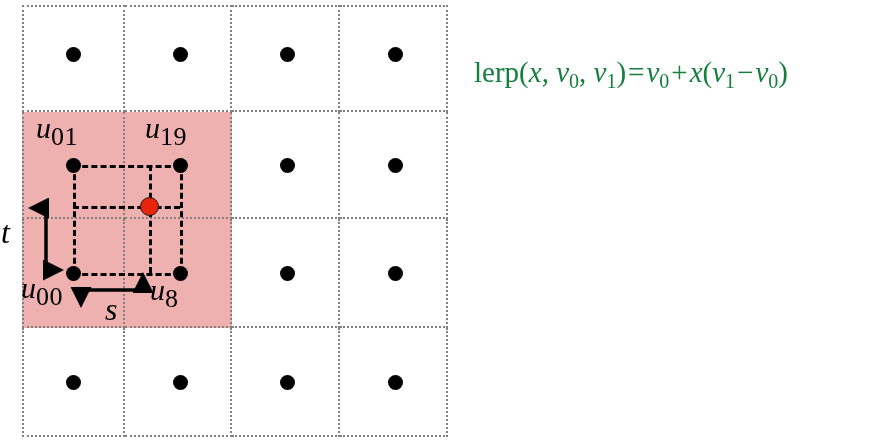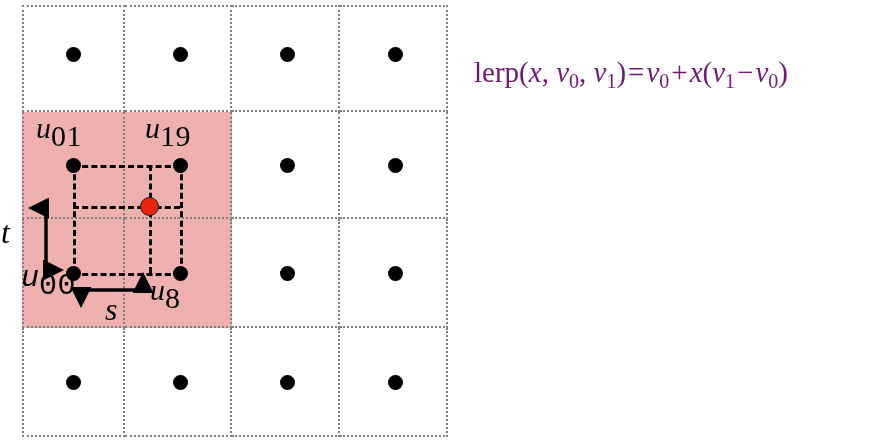--- a/index.html
+++ b/index.html
@@ -84,21 +84,21 @@
     font-size: 30px;
     color: #000000;
     white-space: nowrap;
     line-height: 1;
   }
   .corner-label .var {
     font-style: italic;
   }
   .corner-label .sub {
     font-style: normal;
-    font-size: 30px;
+    font-size: 26px;
     vertical-align: -0.28em;
     letter-spacing: 0.5px;
   }
 
   .axis-label {
     position: absolute;
     font-family: "Liberation Serif", "DejaVu Serif", serif;
     font-style: italic;
     font-size: 32px;
     color: #000000;
@@ -128,21 +128,21 @@
     color: #000000;
     white-space: nowrap;
   }
 
   #panel-formula {
     position: absolute;
     left: -4px;
     top: 55px;
     font-family: "Liberation Serif", "DejaVu Serif", serif;
     font-size: 29px;
-    color: #701a75;
+    color: #15803d;
     white-space: nowrap;
     line-height: 1.2;
   }
   #panel-formula .it { font-style: italic; }
   #panel-formula .sb {
     font-style: normal;
     font-size: 20px;
     vertical-align: -0.3em;
   }
   #panel-formula .op { font-style: normal; padding: 0 2px; }
@@ -204,21 +204,21 @@
     <div class="grid-dot" style="left:373px; top:377px;"></div>
 
     <div class="interp-point" style="left:127px; top:201px;"></div>
 
     <div class="corner-label" style="left:14px; top:108px;">
       <span class="var">u</span><span class="sub">01</span>
     </div>
     <div class="corner-label" style="left:123px; top:108px;">
       <span class="var">u</span><span class="sub">19</span>
     </div>
-    <div class="corner-label" style="left:-1px; top:258px;font-family:Liberation Mono, monospace;">
+    <div class="corner-label" style="left:-1px; top:268px;">
       <span class="var">u</span><span class="sub">00</span>
     </div>
     <div class="corner-label" style="left:128px; top:270px;">
       <span class="var">u</span><span class="sub">8</span>
     </div>
 
     <div class="axis-label" style="left:-21px; top:211px;">t</div>
     <div class="axis-label" style="left:83px; top:288px;">s</div>
 
     <svg class="arrow-svg" style="left:14px; top:192px;" width="20" height="84" viewBox="0 0 20 84">

